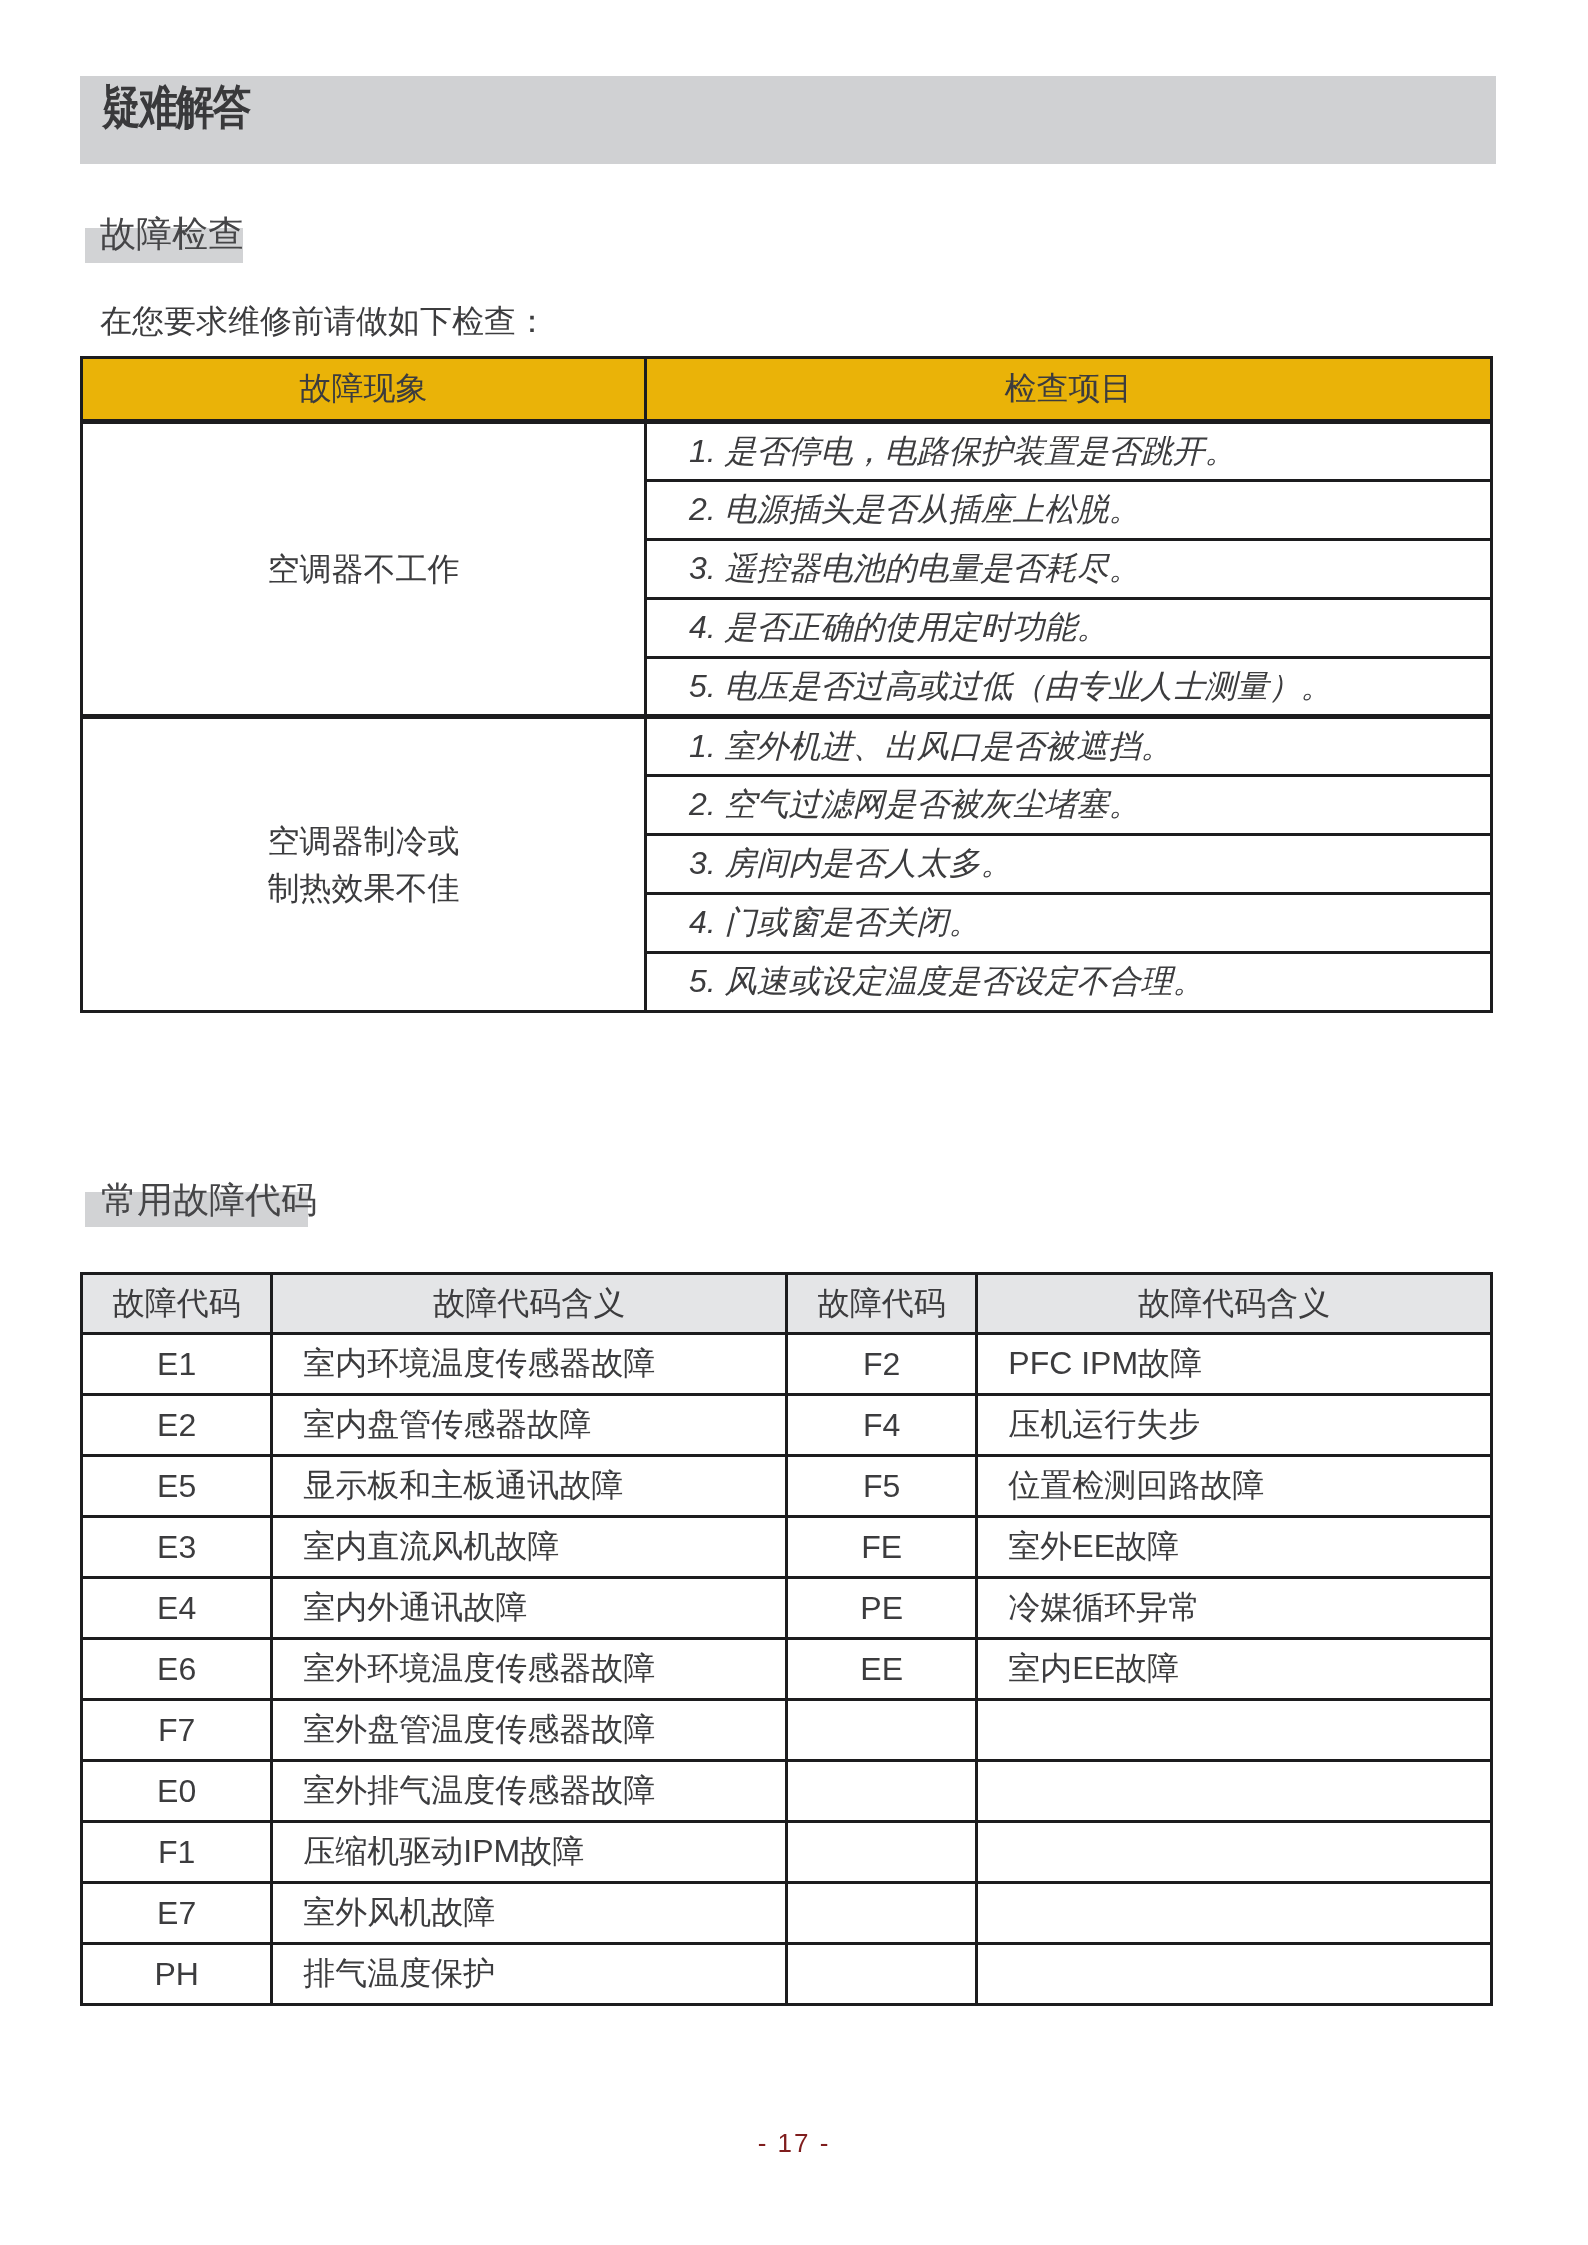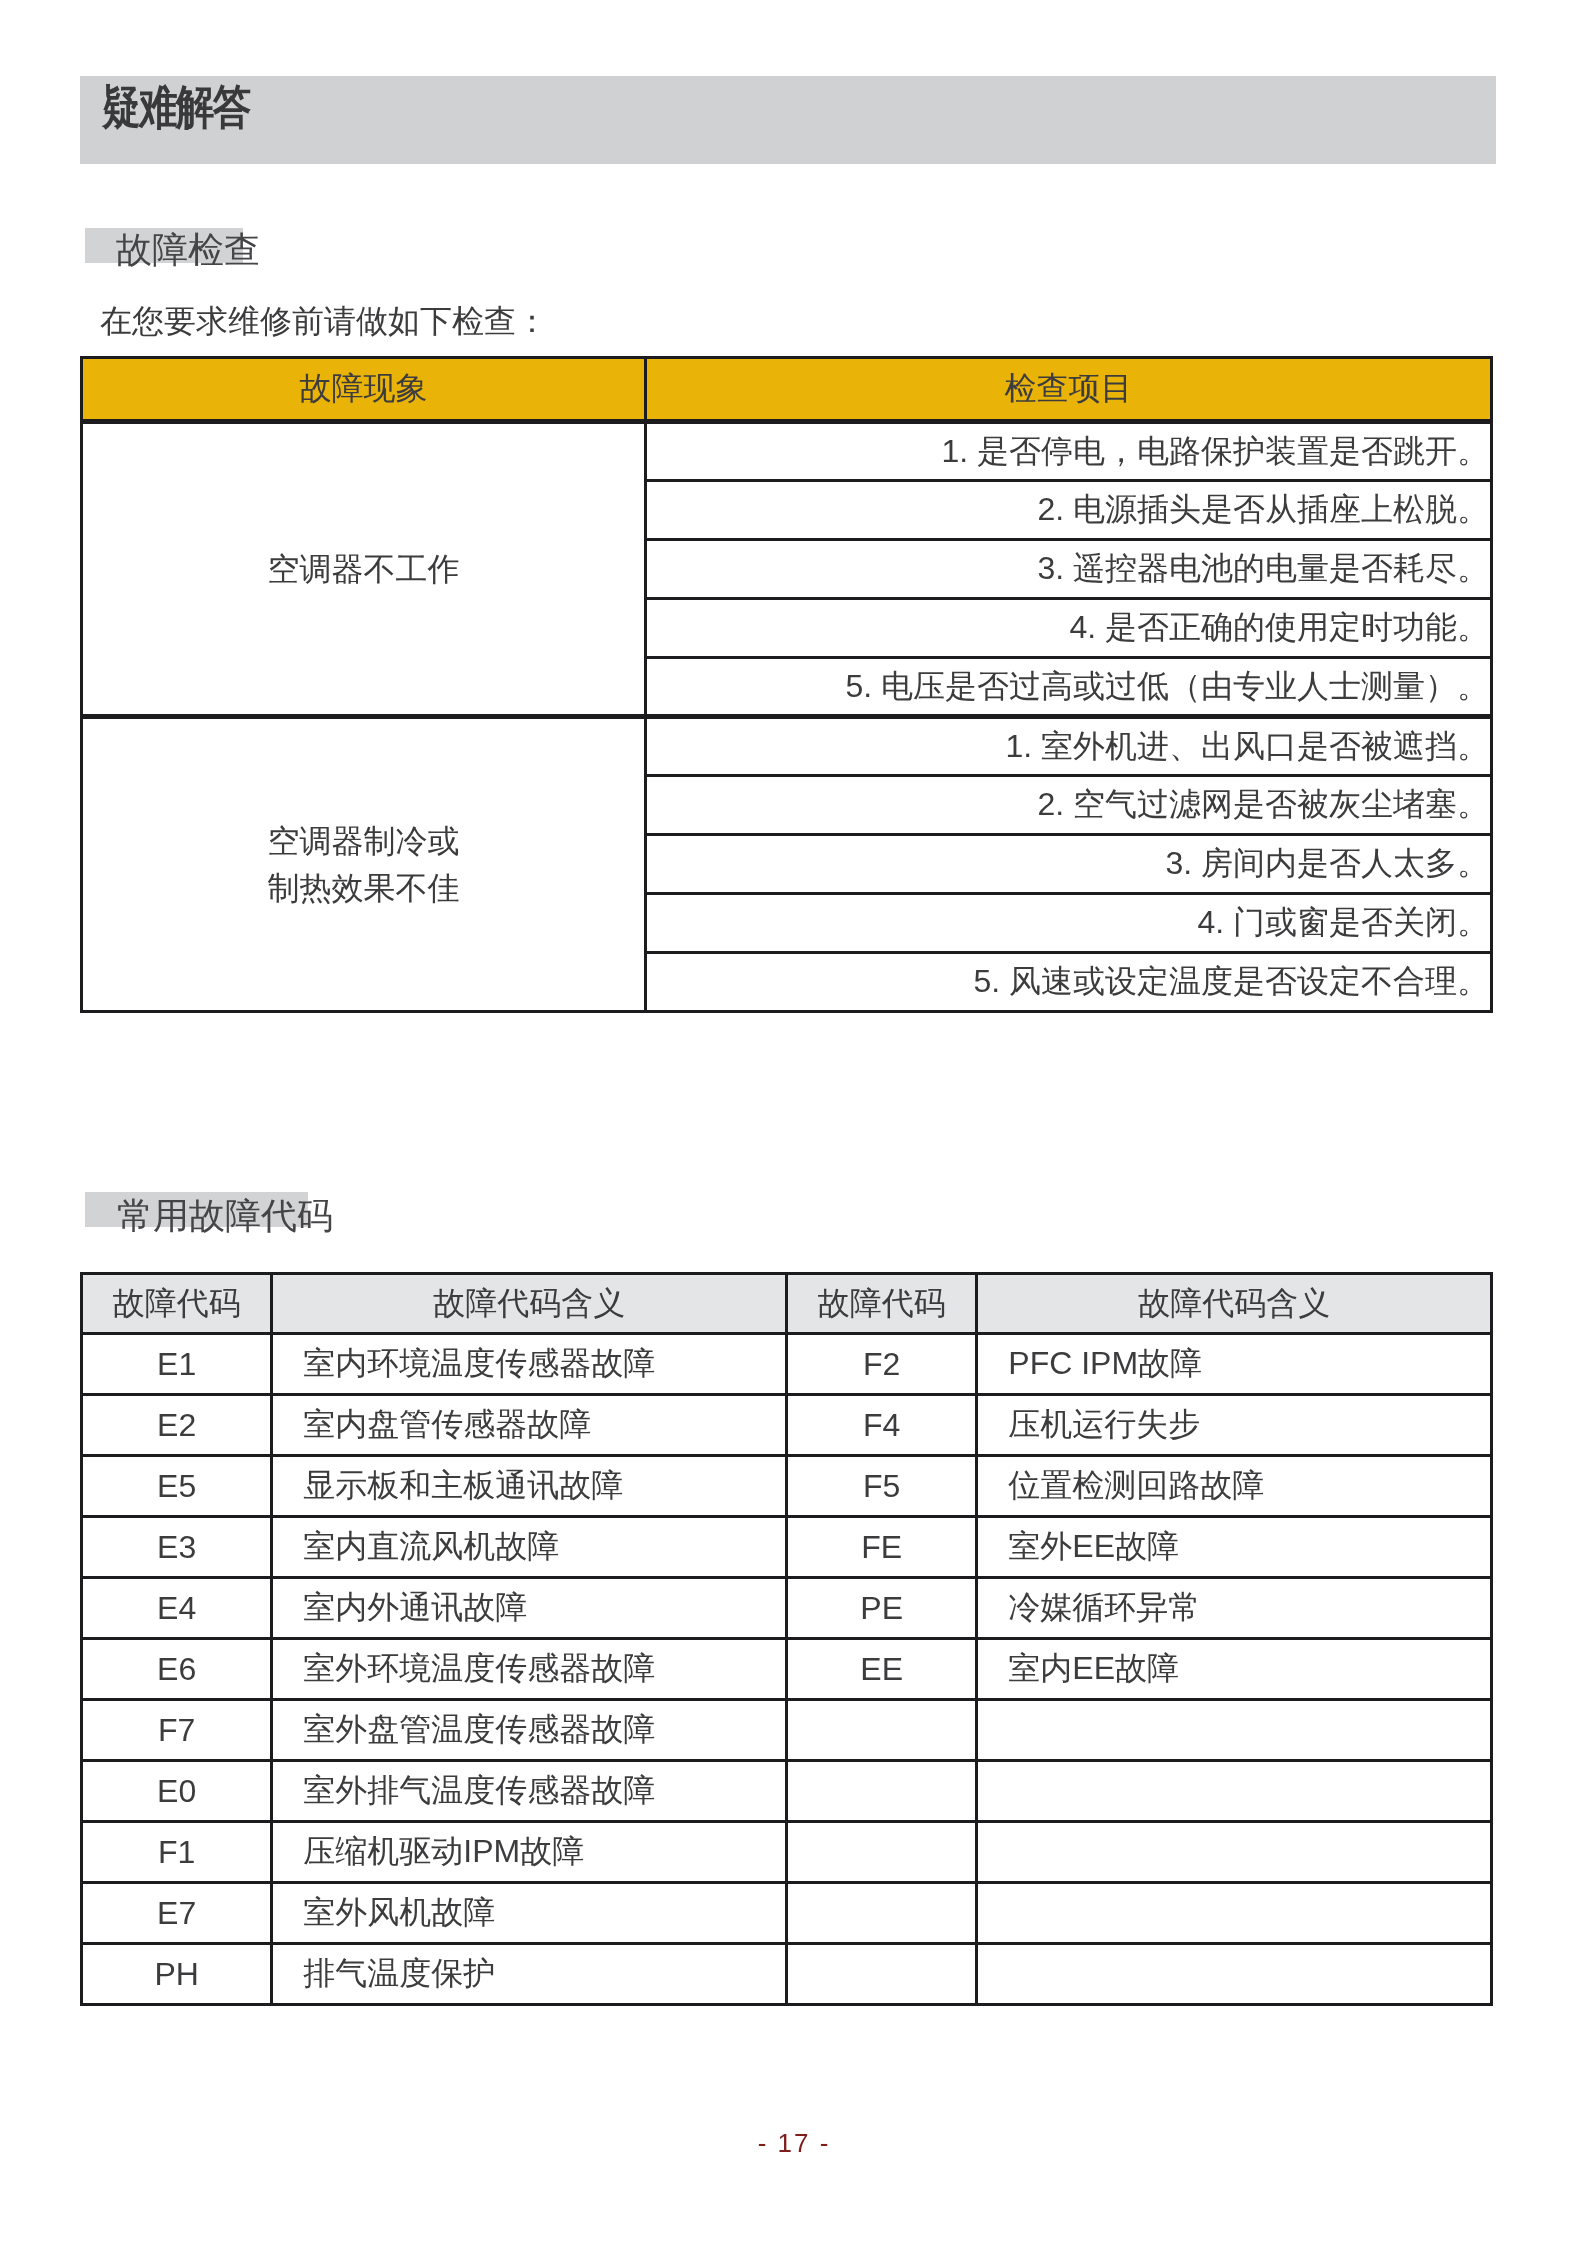--- a/index.html
+++ b/index.html
@@ -21,41 +21,41 @@
     font-size:47px;font-weight:bold;color:#39393b;
     letter-spacing:-2px;
     transform:scaleX(0.82);transform-origin:left center;
     white-space:nowrap;
   }
   
   .hl{position:absolute;background:#d2d3d5;}
   .hl1{left:85px;top:228px;width:158px;height:35px;}
   .hl2{left:85px;top:1192px;width:223px;height:35px;}
   .sec{
-    position:absolute;margin:16px;font-weight:normal;
+    position:absolute;margin:0;font-weight:normal;
     font-size:36px;color:#454547;white-space:nowrap;
   }
   .sec1{left:100px;top:210px;}
   .sec2{left:101px;top:1176px;}
   .intro{
     position:absolute;left:100px;top:300px;margin:0;
     font-size:32px;color:#3c3c3e;
   }
   
   table{border-collapse:collapse;table-layout:fixed;}
   td,th{
     border:3px solid #1c1c1e;
     font-size:32px;font-weight:normal;color:#3c3c3e;
     box-sizing:border-box;
     overflow:hidden;
   }
   .t1{position:absolute;left:80px;top:356px;width:1413px;}
   .t1 th{height:64px;background:#eab308;text-align:center;}
   .t1 td{height:59px;}
-  .t1 td.item{text-align:right;padding-left:42px;}
+  .t1 td.item{text-align:left;padding-left:42px;font-style:italic;}
   .t1 td.phen{text-align:center;vertical-align:middle;line-height:1.45;}
   .t1 tr.grp td{border-top-width:5px;}
   .t1 tr.head th{border-bottom-width:5px;}
   .t2{position:absolute;left:80px;top:1272px;width:1413px;}
   .t2 th{height:60px;background:#e4e5e7;text-align:center;}
   .t2 td{height:61px;}
   .t2 td.code{text-align:center;}
   .t2 td.mean{text-align:left;padding-left:30px;}
   .pageno{
     position:absolute;left:0;top:2128px;width:1588px;

